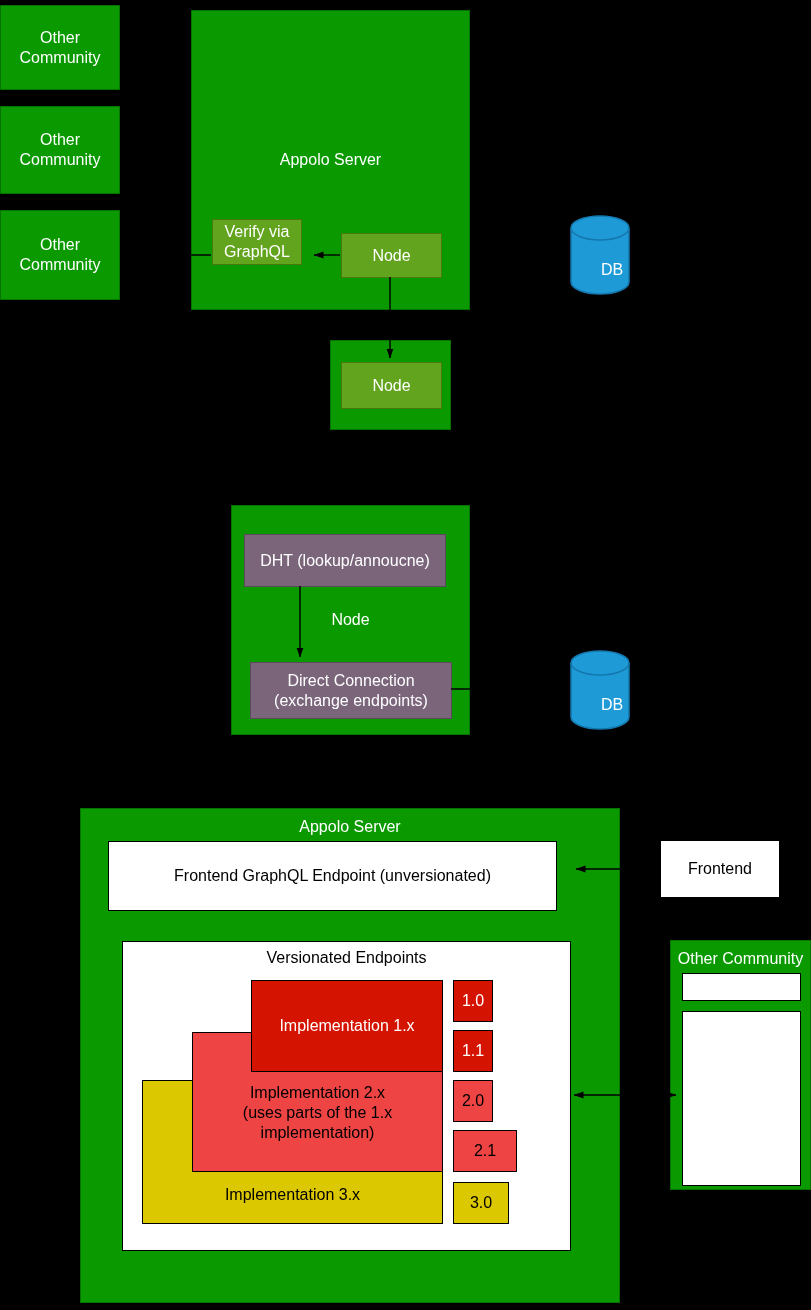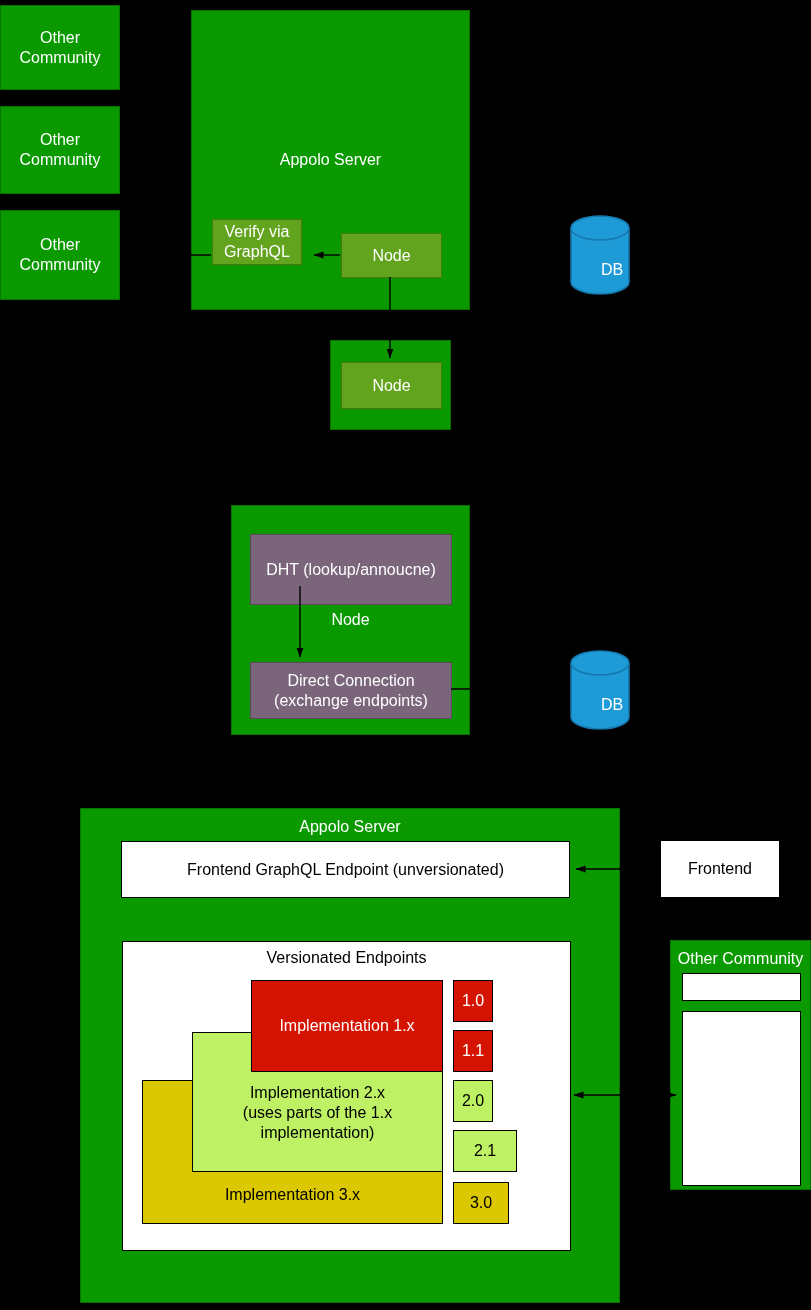--- a/index.html
+++ b/index.html
@@ -10,21 +10,21 @@
     line-height:1.25;
   }
   .abs { position:absolute; }
   .cflex { display:flex; align-items:center; justify-content:center; text-align:center; }
   .pre { white-space:pre-line; }
   .gd  { background:#0a9a00; border:1px solid #067300; color:#fff; }
   .gl  { background:#62a41d; border:1px solid #487a11; color:#fff; }
   .pu  { background:#7a657a; border:1px solid #5c4a5c; color:#fff; }
   .wh  { background:#ffffff; border:1px solid #000; color:#000; }
   .red { background:#d41400; border:1px solid #000; color:#fff; }
-  .org { background:#bef264; border:1px solid #000; color:#000; }
+  .org { background:#ef4444; border:1px solid #000; color:#000; }
   .yel { background:#dcc800; border:1px solid #000; color:#000; }
   .title-top { position:absolute; left:0; right:0; text-align:center; }
   svg.connectors { position:absolute; left:0; top:0; z-index:10; pointer-events:none; }
   .dblabel { position:absolute; left:0; width:100%; text-align:center; color:#fff;padding-left:24px; }
 </style>
 </head>
 <body>
 
 <div id="canvas">
 
@@ -52,37 +52,37 @@
   <div class="abs" style="left:570px;top:215px;width:60px;height:80px">
     <svg width="60" height="80" viewBox="0 0 60 80">
       <path d="M1,13 a29,12 0 0 1 58,0 v54 a29,12 0 0 1 -58,0 z" fill="#1e9bd7" stroke="#1477ad" stroke-width="1.5"></path>
       <path d="M1,13 a29,12 0 0 0 58,0" fill="none" stroke="#1477ad" stroke-width="1.5"></path>
     </svg>
     <div class="dblabel" style="top:45px">DB</div>
   </div>
 
   <div class="abs gd" style="left:231px;top:505px;width:239px;height:230px">
     <div class="abs cflex" style="left:0;top:0;width:100%;height:100%">Node</div>
-    <div class="abs pu cflex" style="left:18px;top:28px;width:202px;height:71px">DHT (lookup/annoucne)</div>
+    <div class="abs pu cflex" style="left:12px;top:28px;width:202px;height:53px">DHT (lookup/annoucne)</div>
     <div class="abs pu cflex pre" style="left:18px;top:156px;width:202px;height:57px">Direct Connection
 (exchange endpoints)</div>
   </div>
 
   <div class="abs" style="left:570px;top:650px;width:60px;height:80px">
     <svg width="60" height="80" viewBox="0 0 60 80">
       <path d="M1,13 a29,12 0 0 1 58,0 v54 a29,12 0 0 1 -58,0 z" fill="#1e9bd7" stroke="#1477ad" stroke-width="1.5"></path>
       <path d="M1,13 a29,12 0 0 0 58,0" fill="none" stroke="#1477ad" stroke-width="1.5"></path>
     </svg>
     <div class="dblabel" style="top:45px">DB</div>
   </div>
 
   <div class="abs gd" style="left:80px;top:808px;width:540px;height:495px">
     <div class="title-top" style="top:8px;color:#fff">Appolo Server</div>
 
-    <div class="abs wh cflex" style="left:40px;top:32px;width:449px;height:57px">Frontend GraphQL Endpoint (unversionated)</div>
+    <div class="abs wh cflex" style="left:27px;top:32px;width:449px;height:70px">Frontend GraphQL Endpoint (unversionated)</div>
 
     <div class="abs wh" style="left:41px;top:132px;width:449px;height:310px">
       <div class="title-top" style="top:6px;color:#000000">Versionated Endpoints</div>
 
       <div class="abs yel" style="left:19px;top:138px;width:301px;height:144px">
         <div class="abs" style="left:0;bottom:18px;width:100%;text-align:center">Implementation 3.x</div>
       </div>
 
       <div class="abs org" style="left:69px;top:90px;width:251px;height:140px">
         <div class="abs pre" style="left:0;bottom:28px;width:100%;text-align:center">Implementation 2.x

